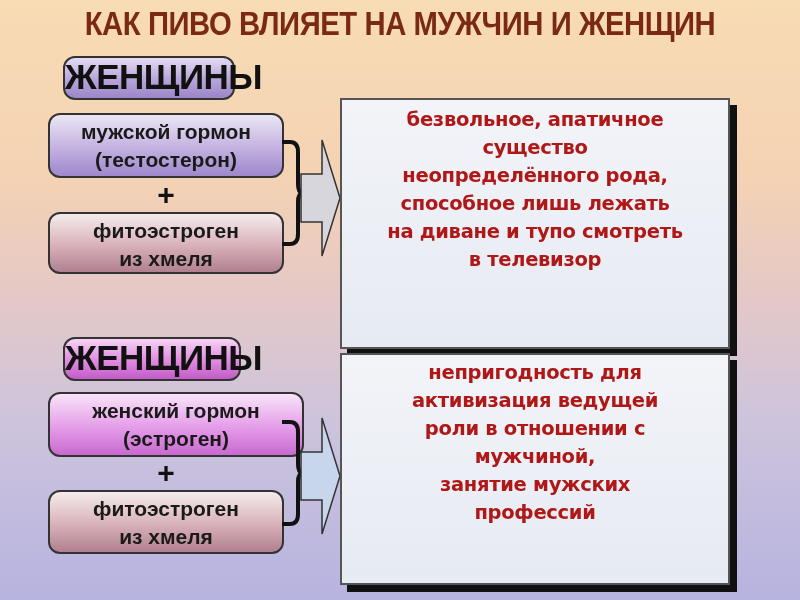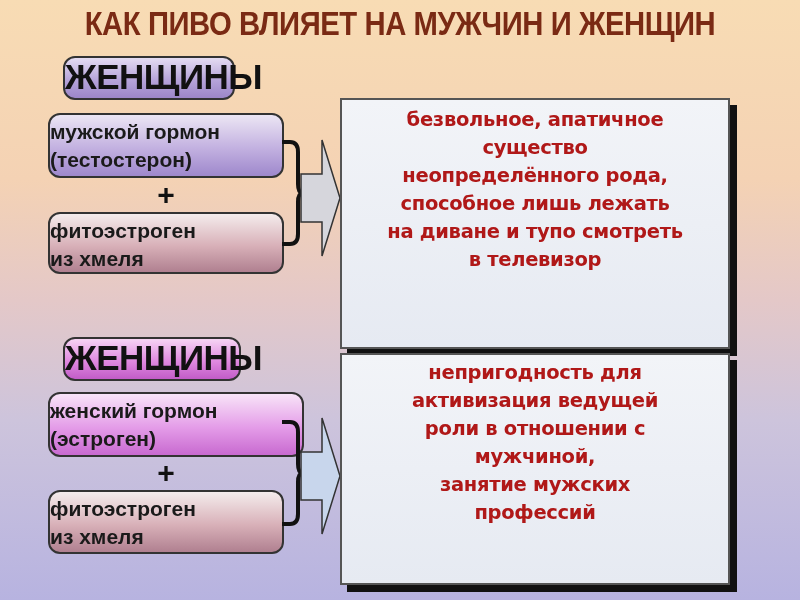--- a/index.html
+++ b/index.html
@@ -20,21 +20,21 @@
     border: 2px solid #333; border-radius: 12px; box-sizing: border-box;
     letter-spacing: -0.5px;
   }
   .h-men { left: 63px; top: 56px; width: 172px; height: 44px;
     background: linear-gradient(180deg, #e4dcf2 0%, #b6a4da 55%, #9c86c8 100%); }
   .h-women { left: 63px; top: 337px; width: 178px; height: 44px;
     background: linear-gradient(180deg, #f6d4f4 0%, #e08ae0 55%, #c25cc8 100%); text-align: center; }
   .box {
     position: absolute; border: 2px solid #333; border-radius: 12px; box-sizing: border-box;
     font-family: "Liberation Sans", sans-serif; font-weight: bold; font-size: 21px;
-    color: #1a1a1a; line-height: 28px; padding-top: 3px;
+    color: #1a1a1a; text-align: center; line-height: 28px; padding-top: 3px;
   }
   .hormone-men { left: 48px; top: 113px; width: 236px; height: 65px;
     background: linear-gradient(180deg, #ece6f4 0%, #c2b0e0 55%, #9e88cc 100%); }
   .phyto { width: 236px; height: 62px;
     background: linear-gradient(180deg, #f4ecec 0%, #d8b0b8 55%, #b08090 100%); }
   .phyto-men { left: 48px; top: 212px; }
   .hormone-women { left: 48px; top: 392px; width: 256px; height: 65px;
     background: linear-gradient(180deg, #f8e4f8 0%, #e49ce8 55%, #c86ad0 100%); }
   .phyto-women { left: 48px; top: 490px; height: 64px; }
   .plus {

